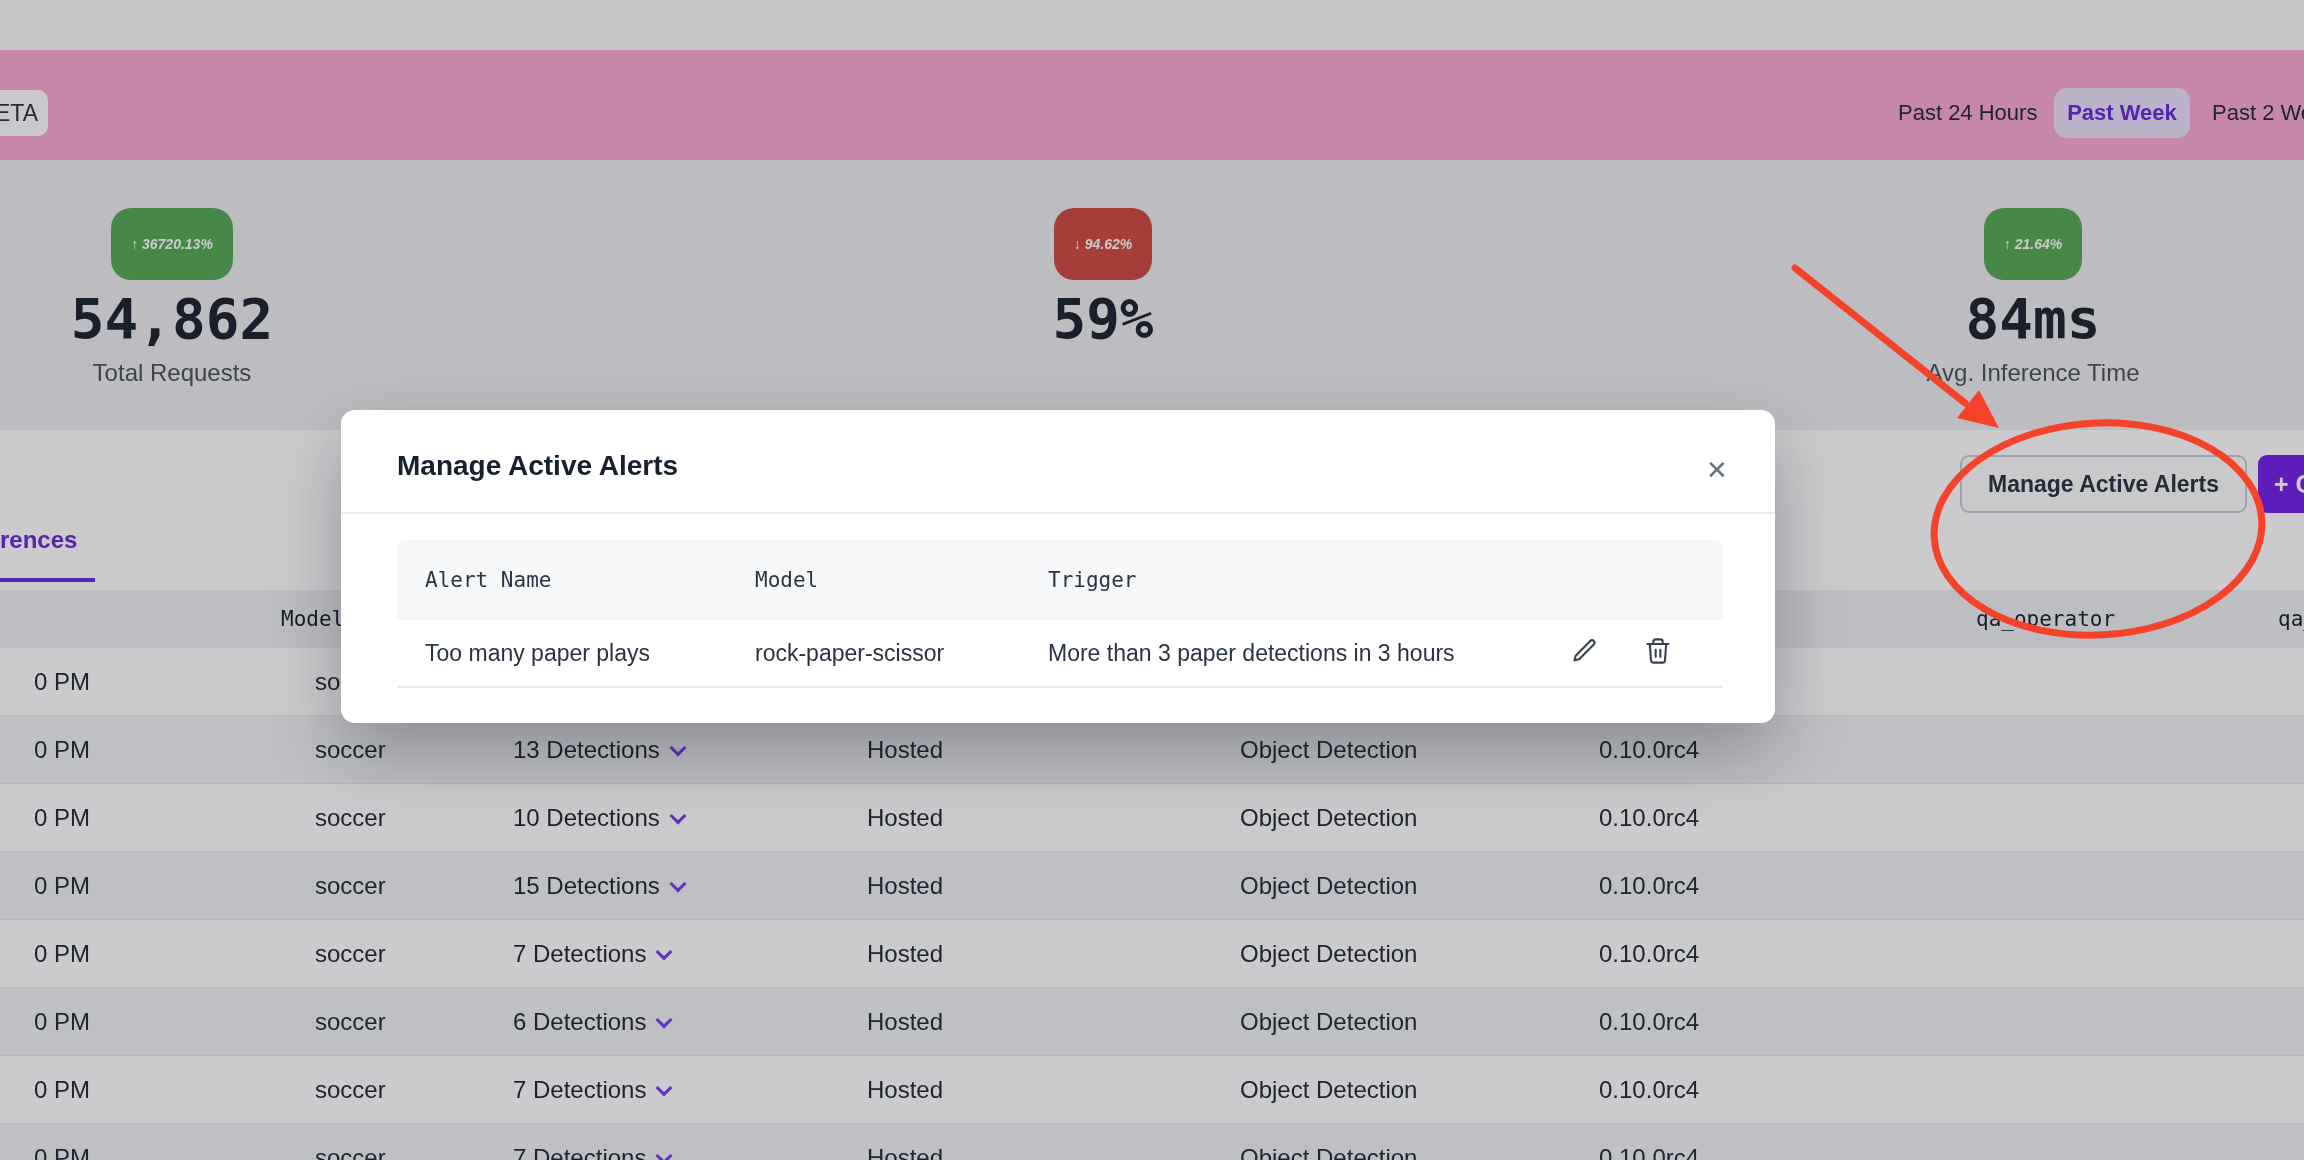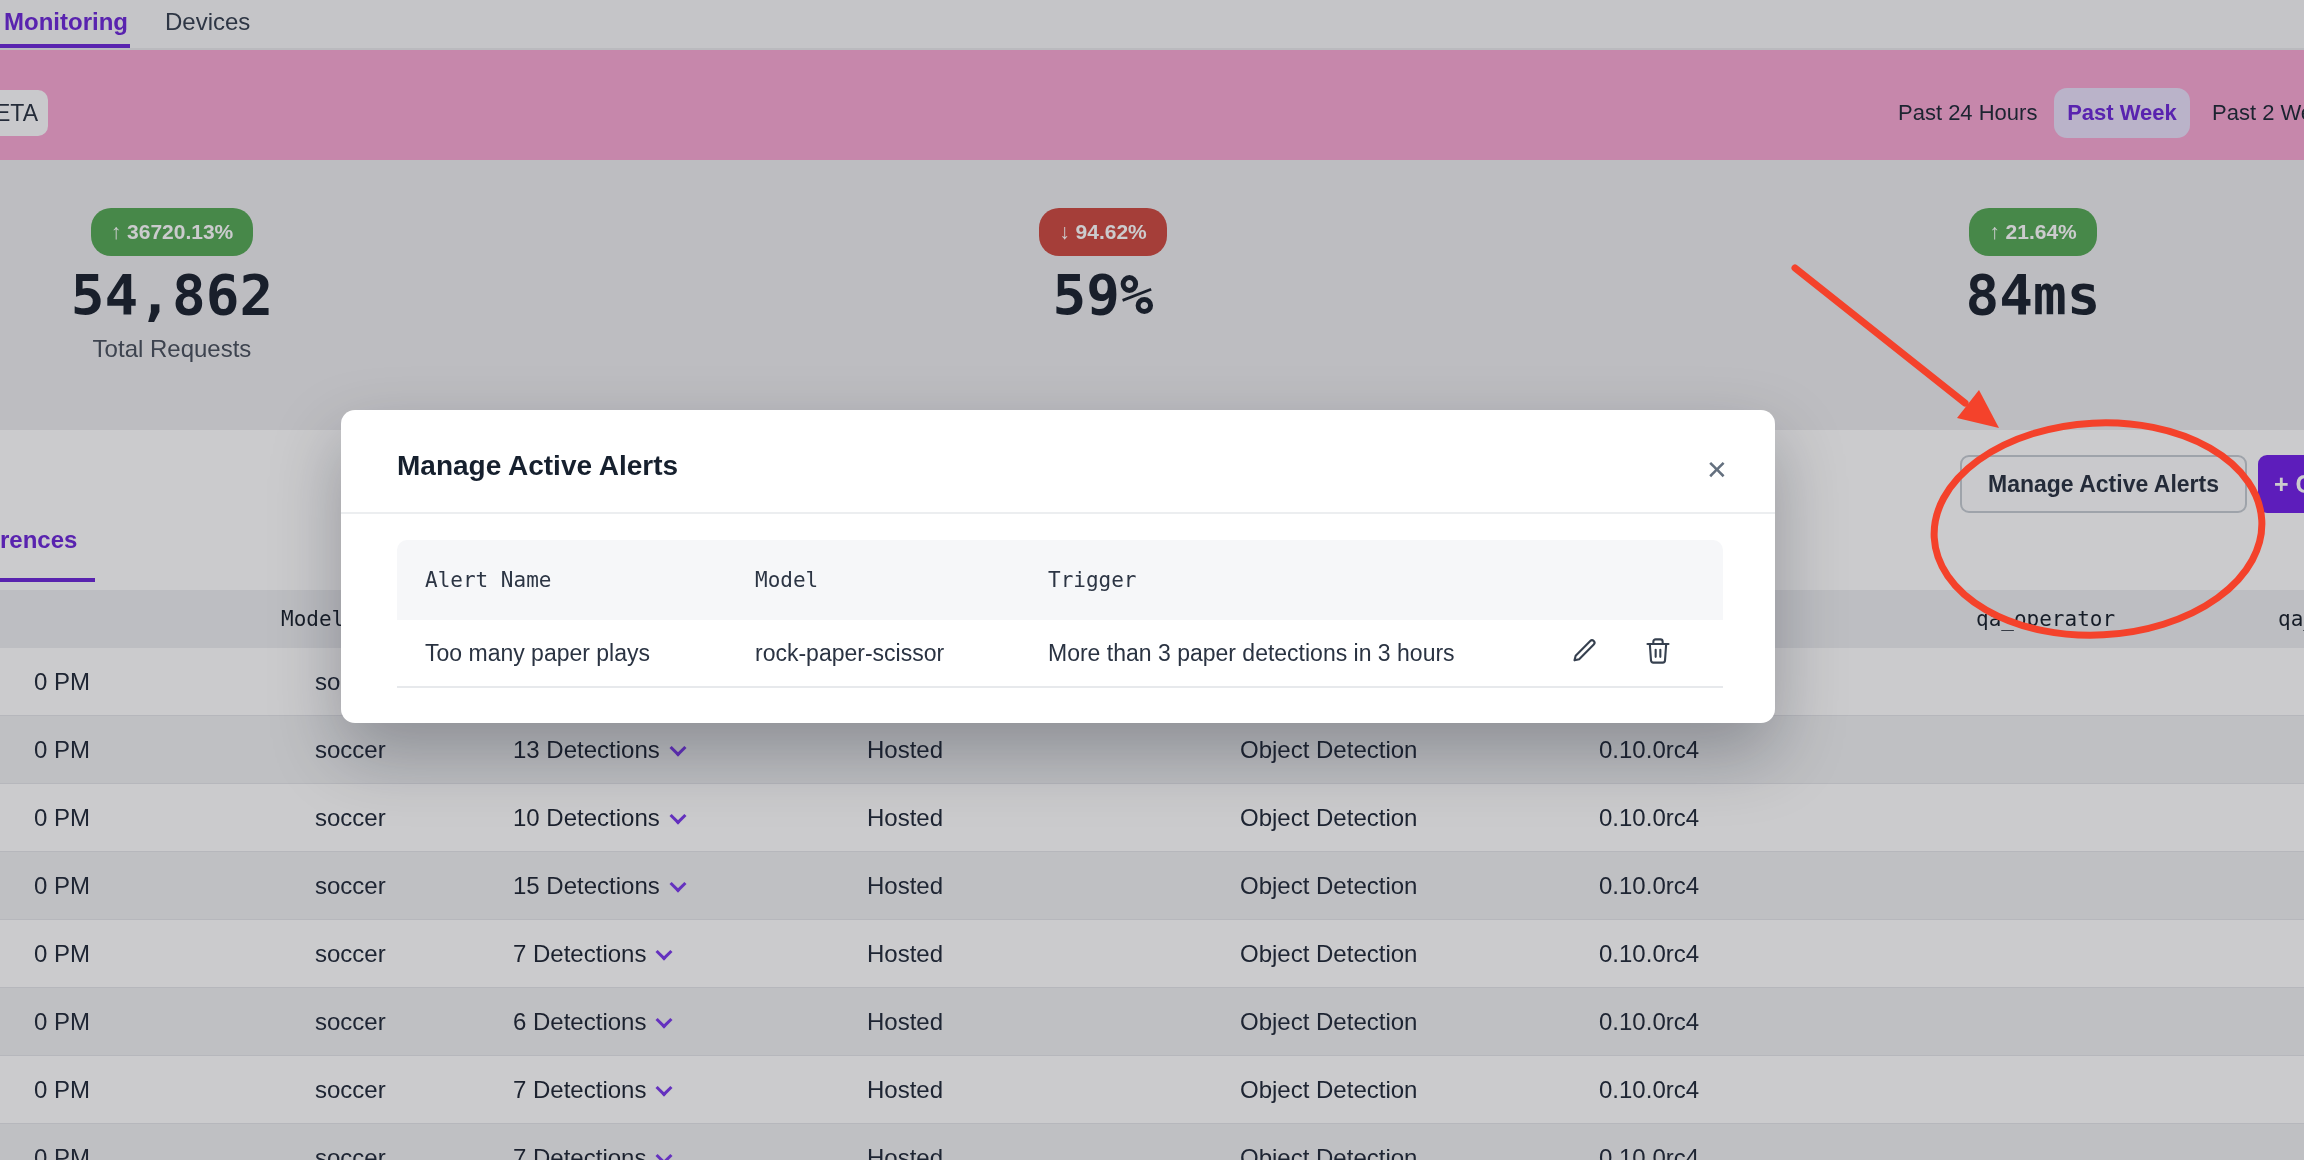--- a/index.html
+++ b/index.html
@@ -18,22 +18,22 @@
   .beta-badge{left:-18px;top:40px;width:66px;height:46px;background:#fdfdfe;border-radius:10px;
     font-size:23px;color:#2a3342;display:flex;align-items:center;justify-content:flex-end;padding-right:10px;box-sizing:border-box;}
   .tr-24{left:1898px;top:38px;height:50px;line-height:50px;font-size:22px;color:#1f2937;}
   .tr-week{left:2054px;top:38px;width:136px;height:50px;background:#e9e1fa;border-radius:13px;
     text-align:center;line-height:50px;font-size:22px;font-weight:600;color:#6d28d9;}
   .tr-2we{left:2212px;top:38px;height:50px;line-height:50px;font-size:22px;color:#1f2937;white-space:nowrap;}
 
   
   .stats{left:0;top:160px;width:2304px;height:270px;background:#eeeef0;}
   .stat{position:absolute;top:48px;width:500px;text-align:center;}
-  .stat .pill{display:inline-block;height:40px;line-height:40px;border-radius:20px;padding:4px 20px;
-    color:#fff;font-size:21px;font-weight:700;}
+  .stat .pill{display:inline-block;height:40px;line-height:40px;border-radius:20px;padding:16px 20px;
+    color:#fff;font-size:14px;font-weight:700;font-style:italic;}
   .pill.up{background:#57a957;} .pill.down{background:#cf4b42;}
   .stat .num{margin-top:10px;font-size:56px;font-weight:700;color:#1b2330;line-height:1.05;
     font-family:"DejaVu Sans Mono",monospace;}
   .stat .lbl{margin-top:10px;font-size:24px;color:#49515e;}
   .stat1{left:-78px;} .stat2{left:853px;} .stat3{left:1783px;}
 
   
   .content{left:0;top:430px;width:2304px;height:730px;background:#ffffff;}
   .inf-tab{left:0;top:96px;font-size:24px;font-weight:600;color:#6d28d9;}
   .inf-underline{left:0;top:148px;width:95px;height:4px;background:#6d28d9;}
@@ -76,25 +76,20 @@
   .icon-btn svg{width:28px;height:28px;stroke:#36404f;fill:none;stroke-width:1.8;stroke-linecap:round;stroke-linejoin:round;}
 
   
   .annotation{left:0;top:0;width:2304px;height:1160px;z-index:30;pointer-events:none;}
 </style>
 </head>
 <body>
 
 <div class="screen">
 
-  <div class="abs tabbar">
-    <div class="abs tab-monitoring">Monitoring</div>
-    <div class="abs tab-underline"></div>
-    <div class="abs tab-devices">Devices</div>
-  </div>
 
   <div class="abs subheader">
     <div class="abs beta-badge">ETA</div>
     <div class="abs tr-24">Past 24 Hours</div>
     <div class="abs tr-week">Past Week</div>
     <div class="abs tr-2we">Past 2 We</div>
   </div>
 
   <div class="abs stats">
     <div class="stat stat1">
@@ -102,20 +97,21 @@
       <div class="num">54,862</div>
       <div class="lbl">Total Requests</div>
     </div>
     <div class="stat stat2">
       <span class="pill down">↓ 94.62%</span>
       <div class="num">59%</div>
     </div>
     <div class="stat stat3">
       <span class="pill up">↑ 21.64%</span>
       <div class="num">84ms</div>
+      <div class="lbl">Avg. Inference Time</div>
     </div>
   </div>
 
   <div class="abs content">
     <div class="abs inf-tab">rences</div>
     <div class="abs inf-underline"></div>
     <div class="abs manage-btn">Manage Active Alerts</div>
     <div class="abs create-btn">+ C</div>
 
     <div class="abs thead">

